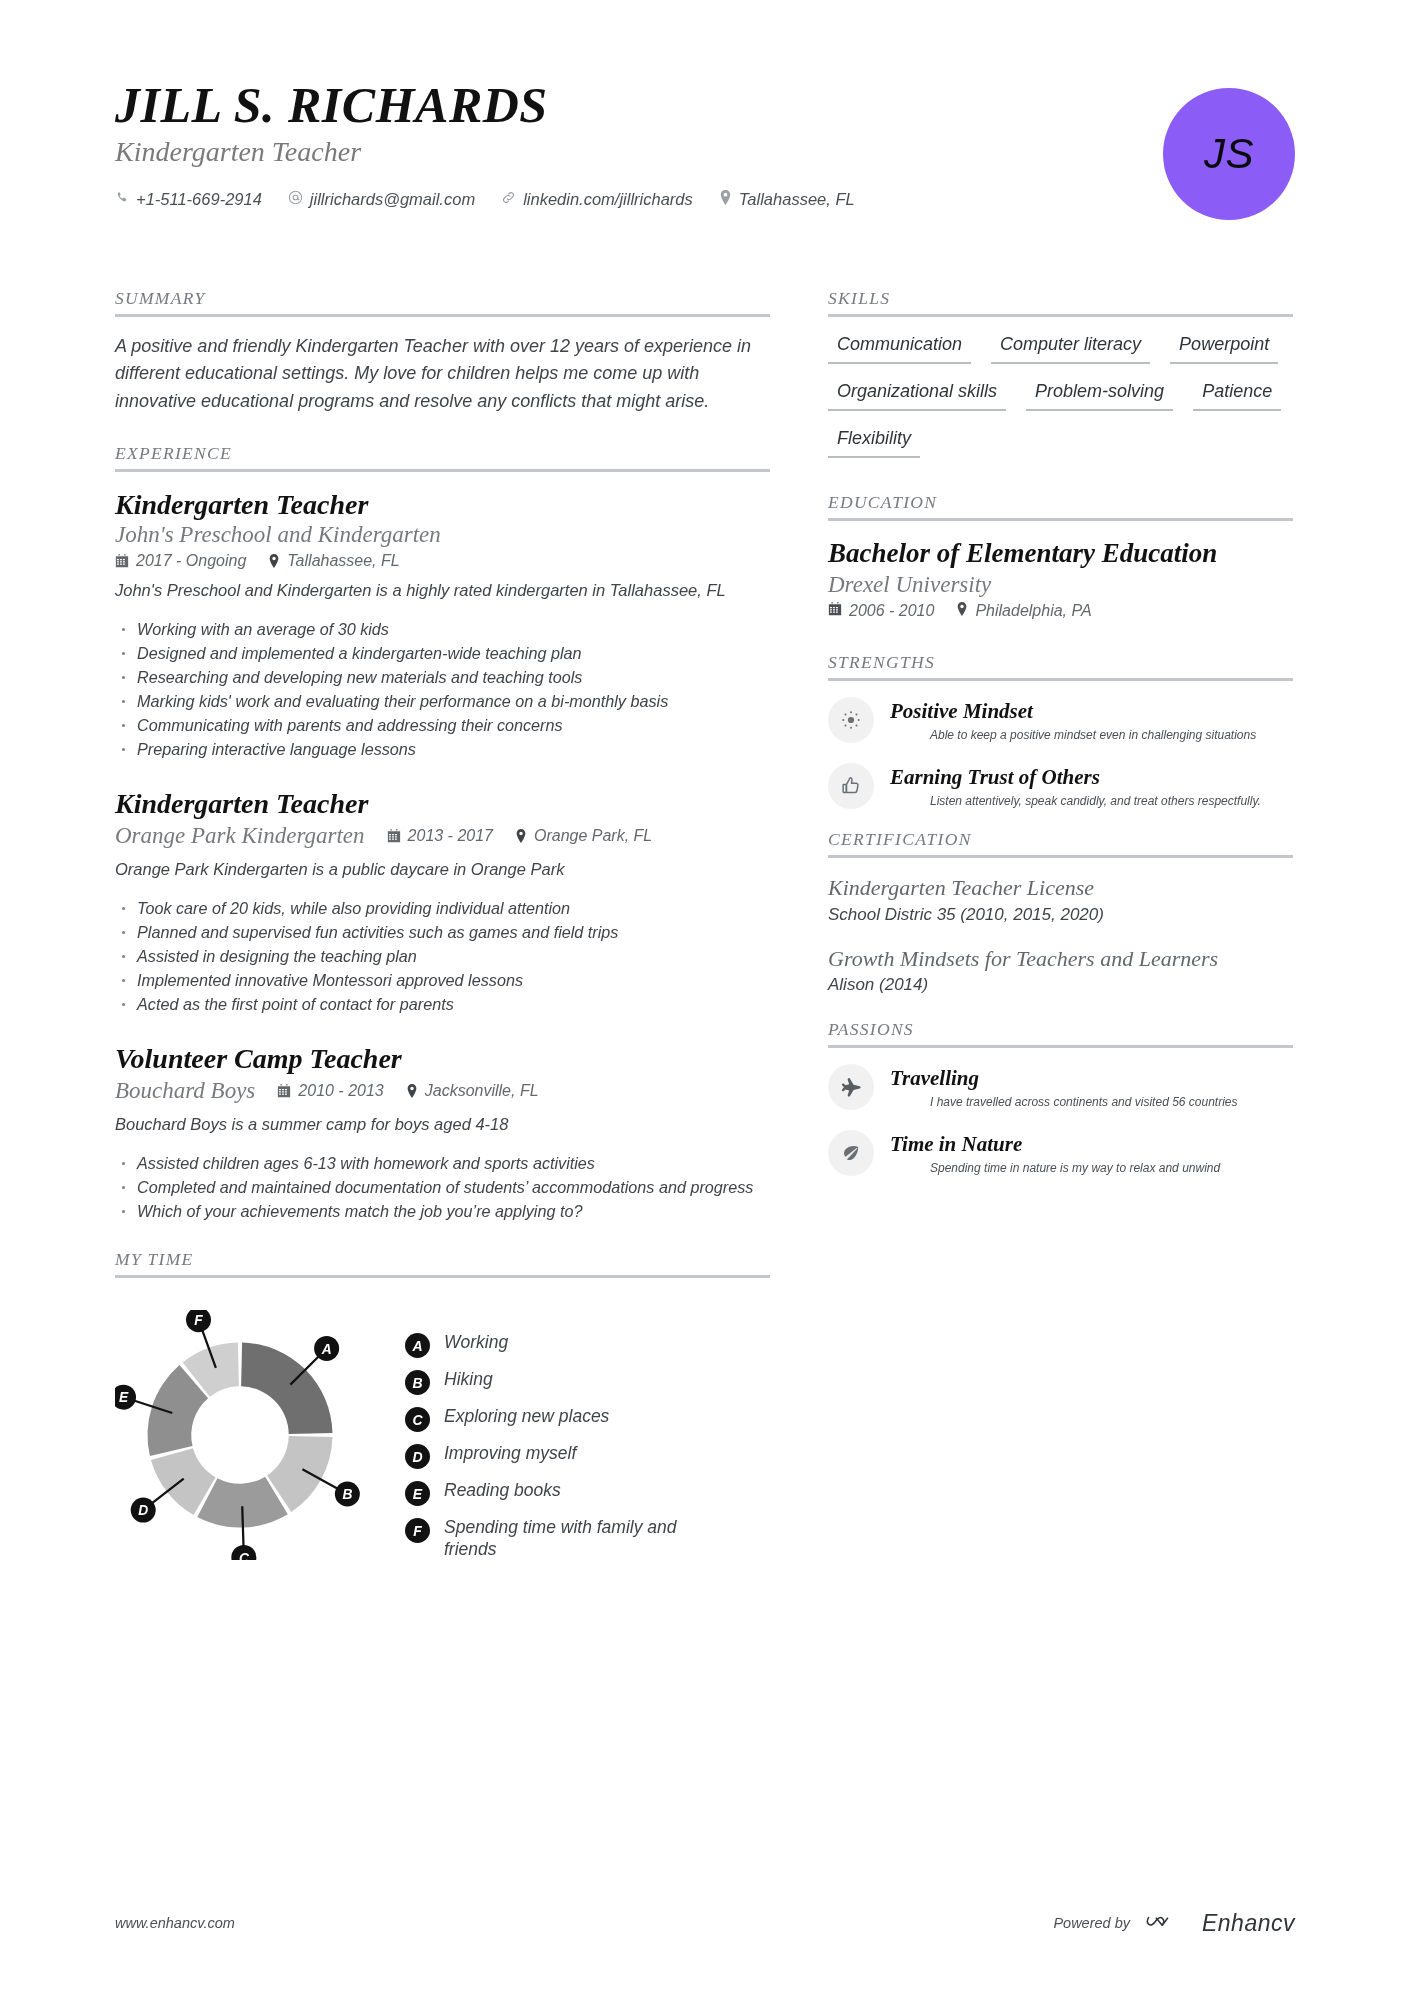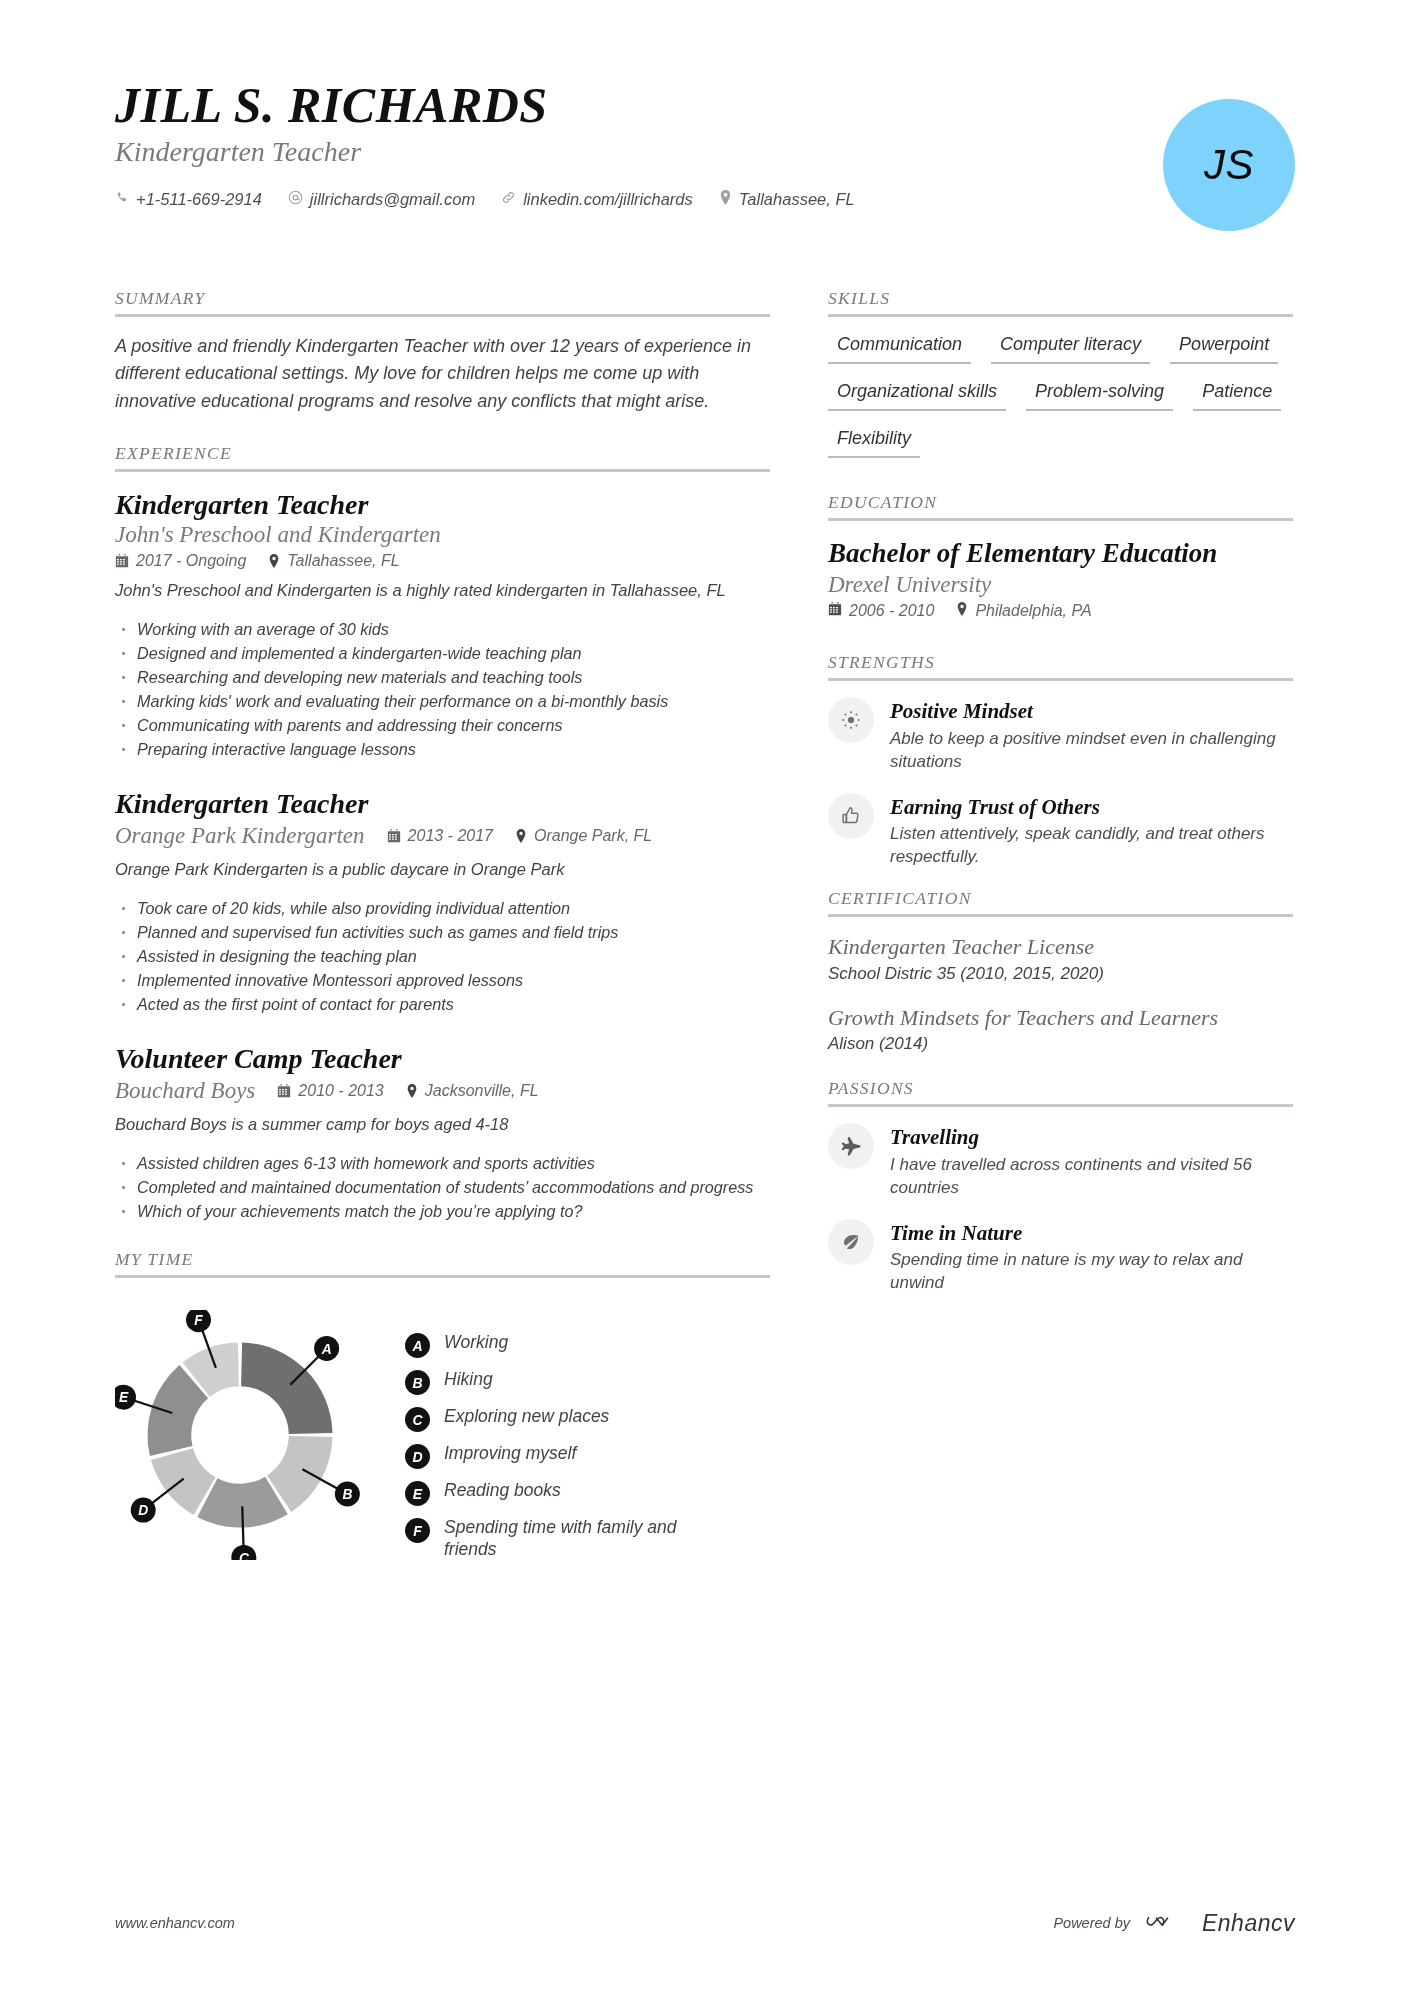--- a/index.html
+++ b/index.html
@@ -35,23 +35,23 @@
   .contact-row {
     display: flex; flex-wrap: wrap; align-items: center;
     gap: 0 26px;
     margin-top: 22px;
     font-size: 16.5px;
     color: #4a4f54;
   }
   .contact-item { display: inline-flex; align-items: center; gap: 7px; white-space: nowrap; }
   .contact-item svg { flex: none; }
   .avatar {
-    position: absolute; top: 21px; right: 0;
+    position: absolute; top: 10px; right: 0;
     width: 132px; height: 132px; border-radius: 50%;
-    background: #7dd3fc;
+    background: #8b5cf6;
     display: flex; align-items: center; justify-content: center;
     font-size: 42px; font-weight: 400; color: #0b0b0b;
     letter-spacing: 0.5px;
   }
 
   
   .body-cols { display: flex; gap: 58px; margin-top: 30px; }
   .col-left { width: 655px; flex: none; }
   .col-right { width: 465px; flex: none; }
 
@@ -128,21 +128,21 @@
   .icon-circle {
     width: 46px; height: 46px; border-radius: 50%;
     background: #f1f1f1; flex: none;
     display: flex; align-items: center; justify-content: center;
   }
   .icon-body { padding-top: 1px; }
   .icon-title {
     font-family: "Liberation Serif", serif;
     font-size: 21px; font-weight: 700; color: #111; line-height: 1.25;
   }
-  .icon-text { font-size: 17px; color: #4a4f54; line-height: 1.36; margin-top: 2px; }
+  .icon-text { font-size: 12px; color: #4a4f54; line-height: 1.36; margin-top: 2px; margin-left: 40px; }
 
   
   .cert { margin-bottom: 20px; }
   .cert-name {
     font-family: "Liberation Serif", serif;
     font-size: 22px; color: #63686d; line-height: 1.25;
   }
   .cert-issuer { font-size: 17px; color: #3f4449; margin-top: 3px; }
 
   

